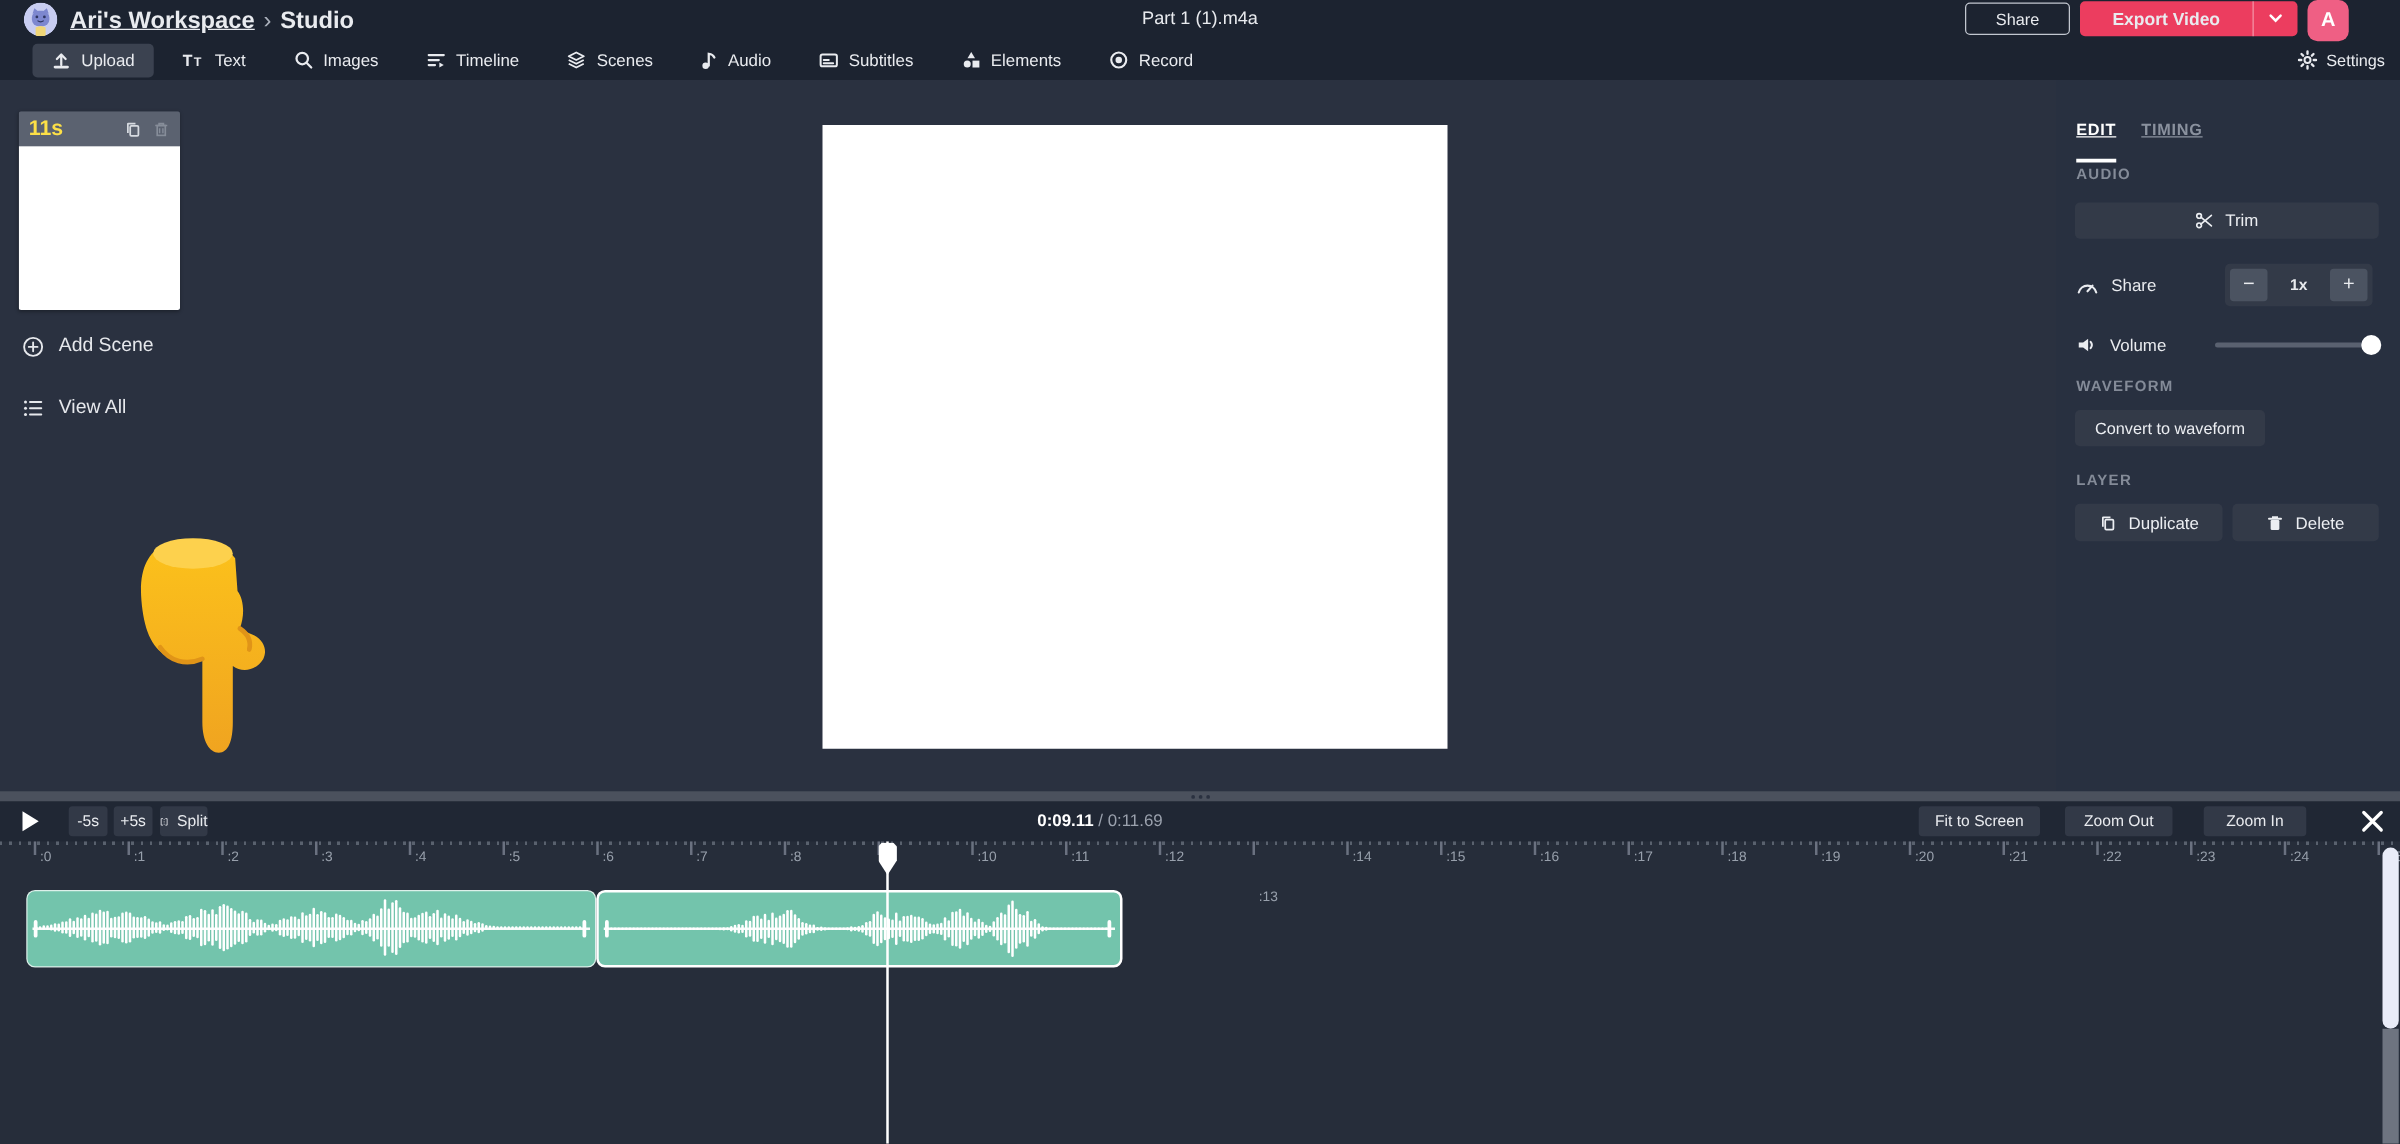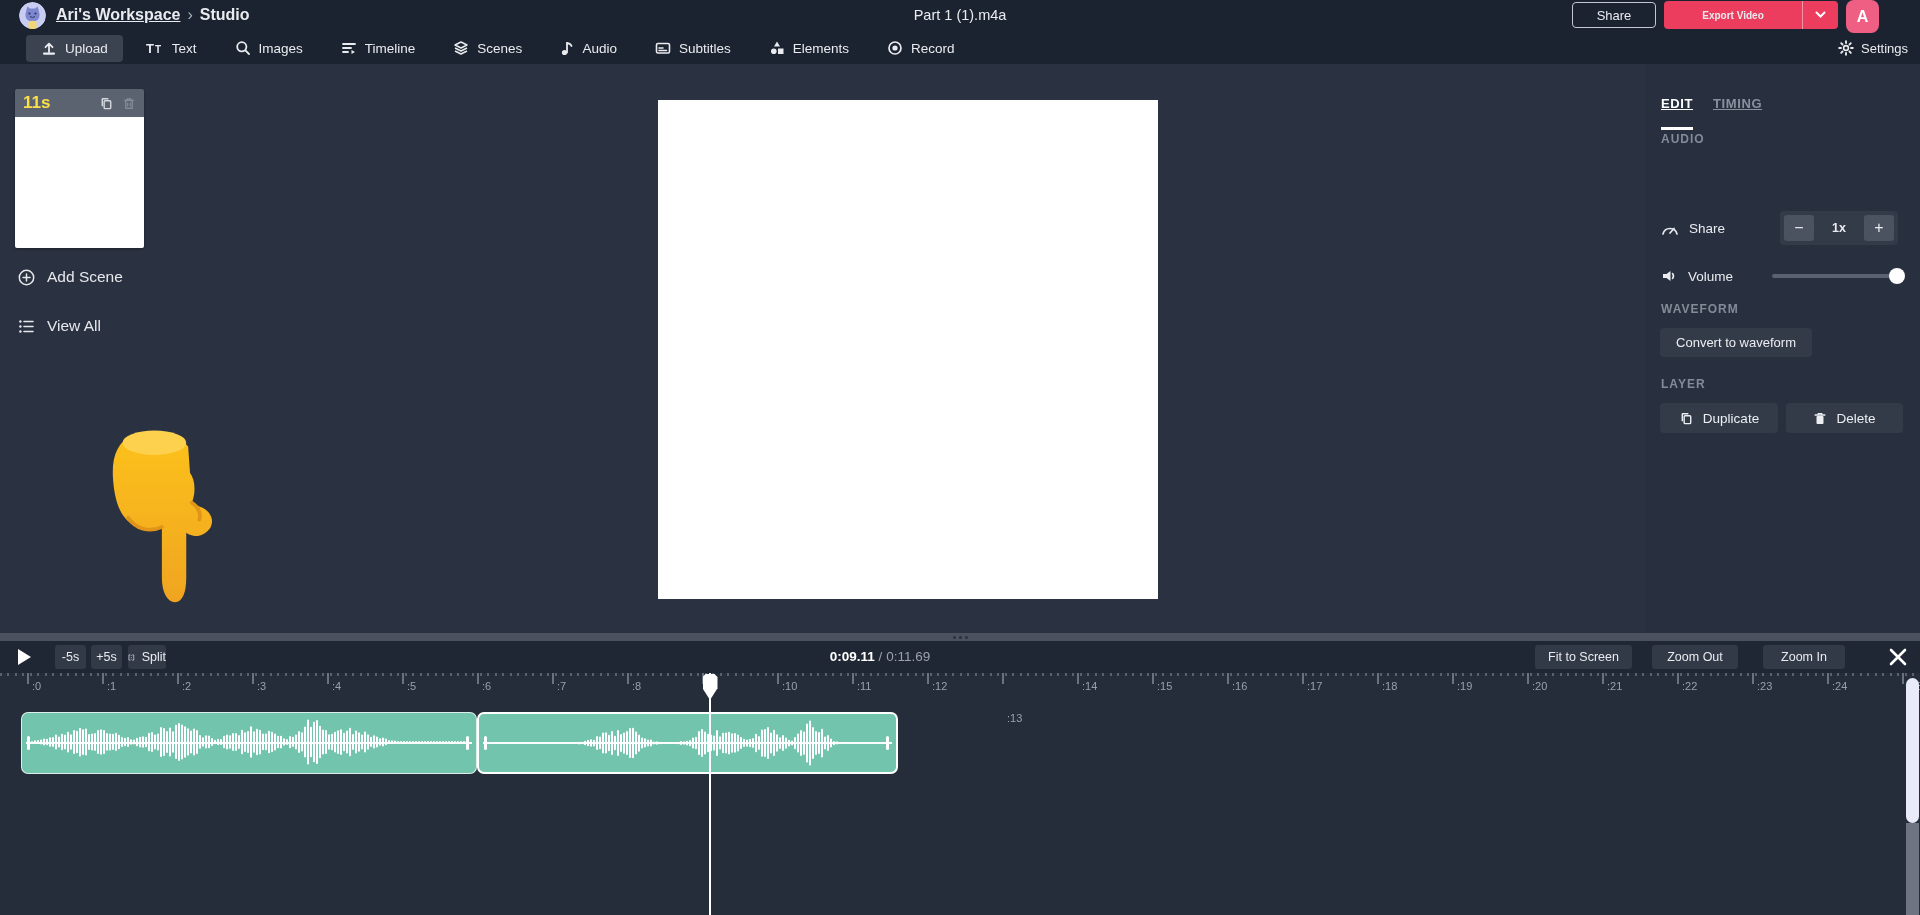--- a/index.html
+++ b/index.html
@@ -3,28 +3,28 @@
 <meta charset="utf-8">
 <style>
   * { margin:0; padding:0; box-sizing:border-box; }
   html,body{ width:1920px; height:915px; overflow:hidden; background:#262d3a;
     font-family:"Liberation Sans",sans-serif; color:#e9ebef; }
   .app{ position:relative; width:1920px; height:915px; }
 
   
   .topbar{ position:absolute; left:0; top:0; width:1920px; height:64px; background:#1c2330; z-index:30; }
   .avatar-cat{ position:absolute; left:19px; top:2px; width:27px; height:27px; border-radius:50%; overflow:hidden; }
-  .breadcrumb{ position:absolute; left:56px; top:6px; font-size:16px; font-weight:700; display:flex; gap:7px; }
+  .breadcrumb{ position:absolute; left:56px; top:6px; font-size:19px; font-weight:700; display:flex; gap:7px; }
   .breadcrumb .ws{ text-decoration:underline; cursor:pointer; }
   .breadcrumb .sep{ color:#aab0bb; font-weight:400; }
   .doc-title{ position:absolute; left:50%; top:7px; transform:translateX(-50%); font-size:14.5px; color:#e9ebef; }
   .share-btn{ position:absolute; left:1572px; top:2px; width:84px; height:26px; border:1px solid #c2c7d0; border-radius:4px;
     display:flex; align-items:center; justify-content:center; font-size:13px; cursor:pointer; }
   .export-btn{ position:absolute; left:1664px; top:1px; width:174px; height:28px; background:#ec3d5f; border-radius:4px;
-    display:flex; align-items:center; cursor:pointer; font-weight:700; font-size:10px; }
+    display:flex; align-items:center; cursor:pointer; font-weight:700; font-size:14px; }
   .export-btn .lbl{ flex:1; text-align:center; }
   .export-btn .chev{ width:36px; height:100%; border-left:1px solid rgba(255,255,255,.45); display:flex; align-items:center; justify-content:center; }
   .avatar-a{ position:absolute; left:1846px; top:0px; width:33px; height:33px; background:#ef5f84; border-radius:8px;
     display:flex; align-items:center; justify-content:center; font-weight:700; font-size:16px; color:#fff; cursor:pointer; }
 
   
   .toolrow{ position:absolute; left:26px; top:34px; height:28px; display:flex; align-items:center; gap:8px; }
   .tool{ display:flex; align-items:center; gap:8px; padding:0 15px; height:27px; border-radius:4px;
     font-size:13.5px; color:#e9ebef; cursor:pointer; white-space:nowrap; }
   .tool.active{ background:#3b4250; }
@@ -267,20 +267,28 @@
       <path d="M49 42 C52 44 54 47 53 51" stroke="#e09418" stroke-width="2" fill="none" stroke-linecap="round"></path>
     </svg>
 
     <div class="inspector">
       <div class="tabs">
         <div class="tab active">EDIT</div>
         <div class="tab inactive">TIMING</div>
       </div>
 
       <div class="sec-label" style="top:68px;">AUDIO</div>
+      <div class="btn trim-btn">
+        <svg class="ic" width="15" height="15" viewBox="0 0 16 16">
+          <circle cx="3.5" cy="4" r="2" stroke="#eceef2" stroke-width="1.4" fill="none"></circle>
+          <circle cx="3.5" cy="12" r="2" stroke="#eceef2" stroke-width="1.4" fill="none"></circle>
+          <path d="M5 5 L14 12.5 M5 11 L14 3.5" stroke="#eceef2" stroke-width="1.4" stroke-linecap="round"></path>
+        </svg>
+        <span>Trim</span>
+      </div>
 
       <div class="row-label" style="left:16px; top:157px;">
         <svg class="ic" width="18" height="14" viewBox="0 0 18 14">
           <path d="M2 12 A7.2 7.2 0 0 1 16 12" stroke="#e9ebef" stroke-width="1.7" fill="none" stroke-linecap="round"></path>
           <path d="M9 11 L13 6.5" stroke="#e9ebef" stroke-width="1.7" stroke-linecap="round"></path>
         </svg>
         <span>Share</span>
       </div>
       <div class="speed-group">
         <div class="step-btn">−</div>

